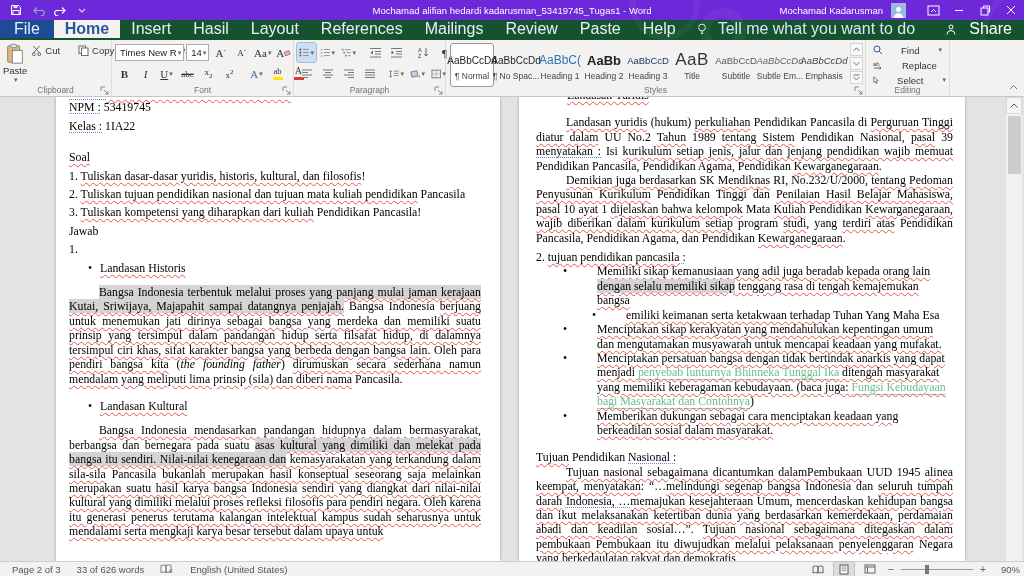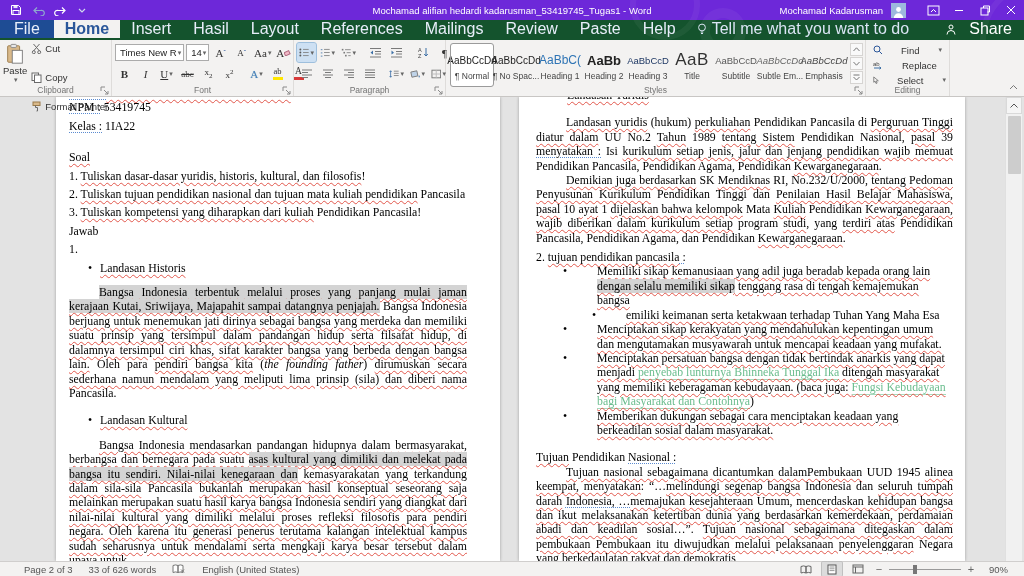--- a/index.html
+++ b/index.html
@@ -19,37 +19,37 @@
   .uname{font-size:9.5px;margin-right:8px}
   .avatar{width:15px;height:15px;background:#9db8dd;display:flex;align-items:flex-end;justify-content:center;margin-right:14px}
   .winbtn{width:26px;height:20px;display:flex;align-items:center;justify-content:center;font-size:10px}
   .winbtn.close{font-size:11px}
 
   
   .tabsrow{height:20px;background:#14532d;display:flex;align-items:flex-start;color:#e8eefa;font-size:16px;position:relative;z-index:4}
   .tab{padding:0 11px;display:flex;align-items:center;cursor:default}
   .tab.file{background:#1e4c94;padding:0 14px}
   .tab.active{background:#f3f2f1;color:#2b579a;font-weight:bold}
-  .tellme{display:flex;align-items:center;gap:5px;padding:0 10px;color:#dbe5f5}
+  .tellme{display:flex;align-items:center;gap:11px;padding:0 10px;color:#dbe5f5}
   .share{margin-left:auto;display:flex;align-items:center;gap:13px;padding:0 12px;color:#fff}
 
   
   .ribbon{height:57px;background:#f3f2f1;border-bottom:1px solid #c8c6c4;display:flex;position:relative;z-index:3}
   .rgroup{position:relative;border-right:1px solid #dedcda;padding:2px 3px 12px 3px}
   .glabel{position:absolute;bottom:0;left:0;right:0;text-align:center;font-size:8.5px;color:#737373;line-height:11px}
   .launcher{position:absolute;right:2px;bottom:1px;width:9px;height:9px}
   .rrow{display:flex;align-items:center;height:21px;gap:2px}
   .rbtn{height:19px;min-width:19px;display:flex;align-items:center;justify-content:center;border-radius:2px;padding:0 2px;color:#444}
   .rbtn.sel{background:#cde0f3;outline:1px solid #9ebfdd}
   .caret{font-size:7px;color:#666;margin-left:1px}
   .sep{width:1px;height:17px;background:#dcdcdc;margin:0 2px}
   
   .g-clip{width:112px;display:flex;gap:4px;padding-top:3px}
   .paste{width:38px;display:flex;flex-direction:column;align-items:center;font-size:9.5px;color:#333}
-  .smallcol{display:flex;flex-direction:column;justify-content:space-between;gap:18px}
+  .smallcol{display:flex;flex-direction:row;justify-content:space-between;gap:18px}
   .sbtn{display:flex;align-items:center;gap:3px;font-size:9.5px;color:#333;height:14px;white-space:nowrap}
   
   .g-font{width:182px}
   .combo{background:#fff;border:1px solid #ababab;height:17px;display:flex;align-items:center;font-size:9.5px;color:#222;padding:0 2px 0 4px}
   .combo .cv{flex:1;overflow:hidden;white-space:nowrap}
   .fglyph{font-family:"Liberation Serif",serif;font-size:11px;color:#333}
   .ssup{font-size:7px;vertical-align:super}.ssub{font-size:7px;vertical-align:sub}
   .ubar{text-decoration:underline}
   .strike{text-decoration:line-through}
   .colorbtn{display:flex;flex-direction:column;align-items:center;line-height:9px}
@@ -79,21 +79,21 @@
   .erow{display:flex;align-items:center;gap:18px;font-size:9.5px;color:#333;height:14px;margin:1px 0 0 4px;white-space:nowrap}
   .rfill{flex:1;position:relative}
   .collapse{position:absolute;right:6px;bottom:2px;color:#666}
 
   
   .docarea{height:464px;background:#e3e3e3;position:relative;overflow:hidden}
   .page{position:absolute;top:0;height:464px;background:#fff;box-shadow:0 0 3px rgba(0,0,0,.3);overflow:hidden}
   .page1{left:56px;width:444px}
   .page2{left:519px;width:446px}
   .page-content{font-family:"Liberation Serif",serif;font-size:11.8px;line-height:14.4px;color:#000}
-  .page1 .page-content{padding:0 33px 0 13px}
+  .page1 .page-content{padding:0 19px 0 13px}
   .page2 .page-content{padding:0 12px 0 17px}
   .para{cursor:text}
   .sp{margin-bottom:4px}
   .just{text-align:justify}
   .ind{text-indent:30px}
   .blank{height:13px}
   .blank-s{height:10px}
   .blank-xs{height:5px}
   .cut1{margin-top:-11px}
   .cut2{margin-top:-9px}
@@ -107,21 +107,21 @@
   .hl{background:#d4d4d4}
   .it{font-style:italic}
   .lnk{color:#6bbd8e;border-bottom:1px solid #a6d8bc}
   .lnk.sq{text-decoration-color:#e2574c}
   
   .vscroll{position:absolute;right:2px;top:0;bottom:0;width:17px;background:#f1f1f1;border-left:1px solid #e0e0e0}
   .vs-up{height:17px;background:#f5f5f5;border:1px solid #d9d9d9;display:flex;align-items:center;justify-content:center}
   .vs-thumb{position:absolute;top:19px;left:2px;width:13px;height:58px;background:#cdcdcd;border-radius:1px}
 
   
-  .statusbar{height:15px;background:#f3f2f1;border-top:1px solid #d0cecd;display:flex;font-size:9.5px;color:#555;padding:0 16px;position:relative;z-index:5}
+  .statusbar{height:15px;background:#f3f2f1;border-top:1px solid #d0cecd;display:flex;font-size:9.5px;color:#555;padding:0 4px;position:relative;z-index:5}
   .st{padding:0 8px;white-space:nowrap;display:flex;align-items:center;gap:4px}
   .st-right{margin-left:auto;display:flex;align-items:center;gap:6px}
   .viewbtn{width:20px;height:14px;display:flex;align-items:center;justify-content:center;border-radius:1px}
   .viewbtn.sel{background:#dcdcdc;outline:1px solid #c0c0c0}
   .zslider{display:flex;align-items:center;gap:5px}
   .ztrack{width:72px;height:1px;background:#9a9a9a;position:relative}
   .zthumb{position:absolute;left:24px;top:-4px;width:4px;height:9px;background:#777}
   .zsign{font-size:11px;color:#666;width:10px;text-align:center}
   .zpct{width:26px;text-align:right;color:#555}
 </style>

